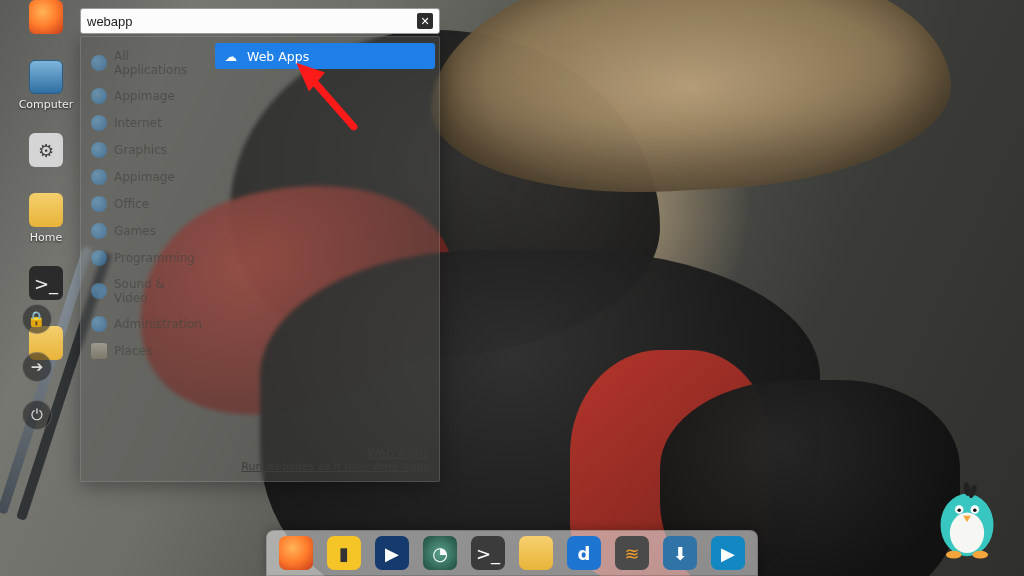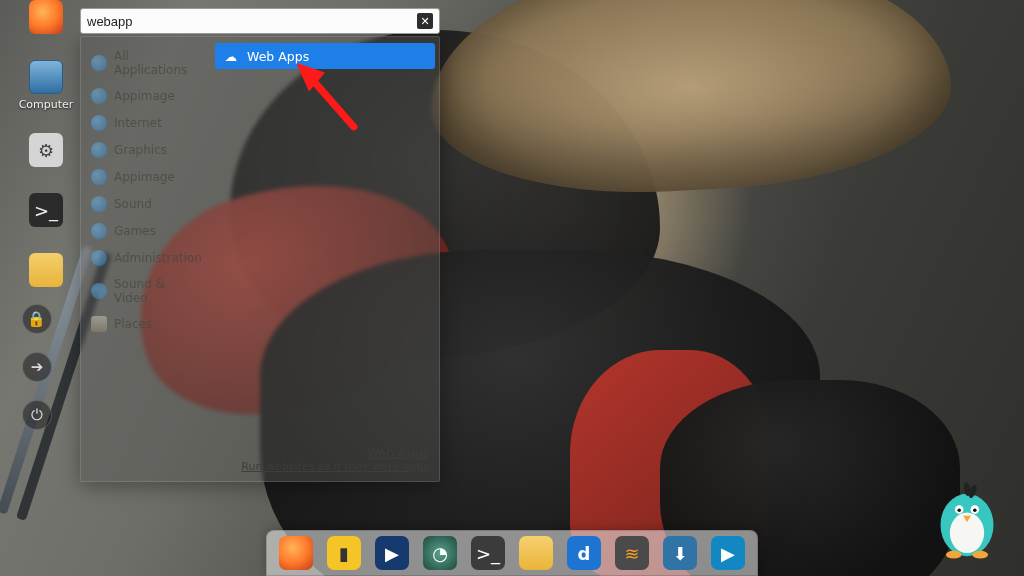--- a/index.html
+++ b/index.html
@@ -236,20 +236,24 @@
   </div>
   <div class="dicon">
     <span class="glyph" style="background:linear-gradient(#7fb5db,#2f6fa3);border:1px solid #2a5d87"></span>
     <span class="lbl">Computer</span>
   </div>
   <div class="dicon">
     <span class="glyph" style="background:#d5d5d5;color:#444">⚙</span>
     <span class="lbl"></span>
   </div>
   <div class="dicon">
+    <span class="glyph" style="background:linear-gradient(#f4cf6d,#e9b43a);"></span>
+    <span class="lbl">Home</span>
+  </div>
+  <div class="dicon">
     <span class="glyph" style="background:#2b2b2b;color:#eee">&gt;_</span>
     <span class="lbl"></span>
   </div>
   <div class="dicon">
     <span class="glyph" style="background:linear-gradient(#f4cf6d,#e9b43a);"></span>
     <span class="lbl"></span>
   </div>
 </div>
 
 <div class="side-btns">
@@ -289,33 +293,37 @@
       <div class="cat">
           <span class="cicon"></span>
           <span>Graphics</span>
         </div>
       <div class="cat">
           <span class="cicon"></span>
           <span>Appimage</span>
         </div>
       <div class="cat">
           <span class="cicon"></span>
-          <span>Sound</span>
+          <span>Office</span>
         </div>
       <div class="cat">
           <span class="cicon"></span>
           <span>Games</span>
         </div>
       <div class="cat">
           <span class="cicon"></span>
+          <span>Programming</span>
+        </div>
+      <div class="cat">
+          <span class="cicon"></span>
+          <span>Sound &amp; Video</span>
+        </div>
+      <div class="cat">
+          <span class="cicon"></span>
           <span>Administration</span>
-        </div>
-      <div class="cat">
-          <span class="cicon"></span>
-          <span>Sound &amp; Video</span>
         </div>
       <div class="cat places">
           <span class="cicon"></span>
           <span>Places</span>
         </div>
     </div>
     <div class="results">
       <div class="result sel">
         <span class="ricon">☁</span>
         <span>Web Apps</span>

